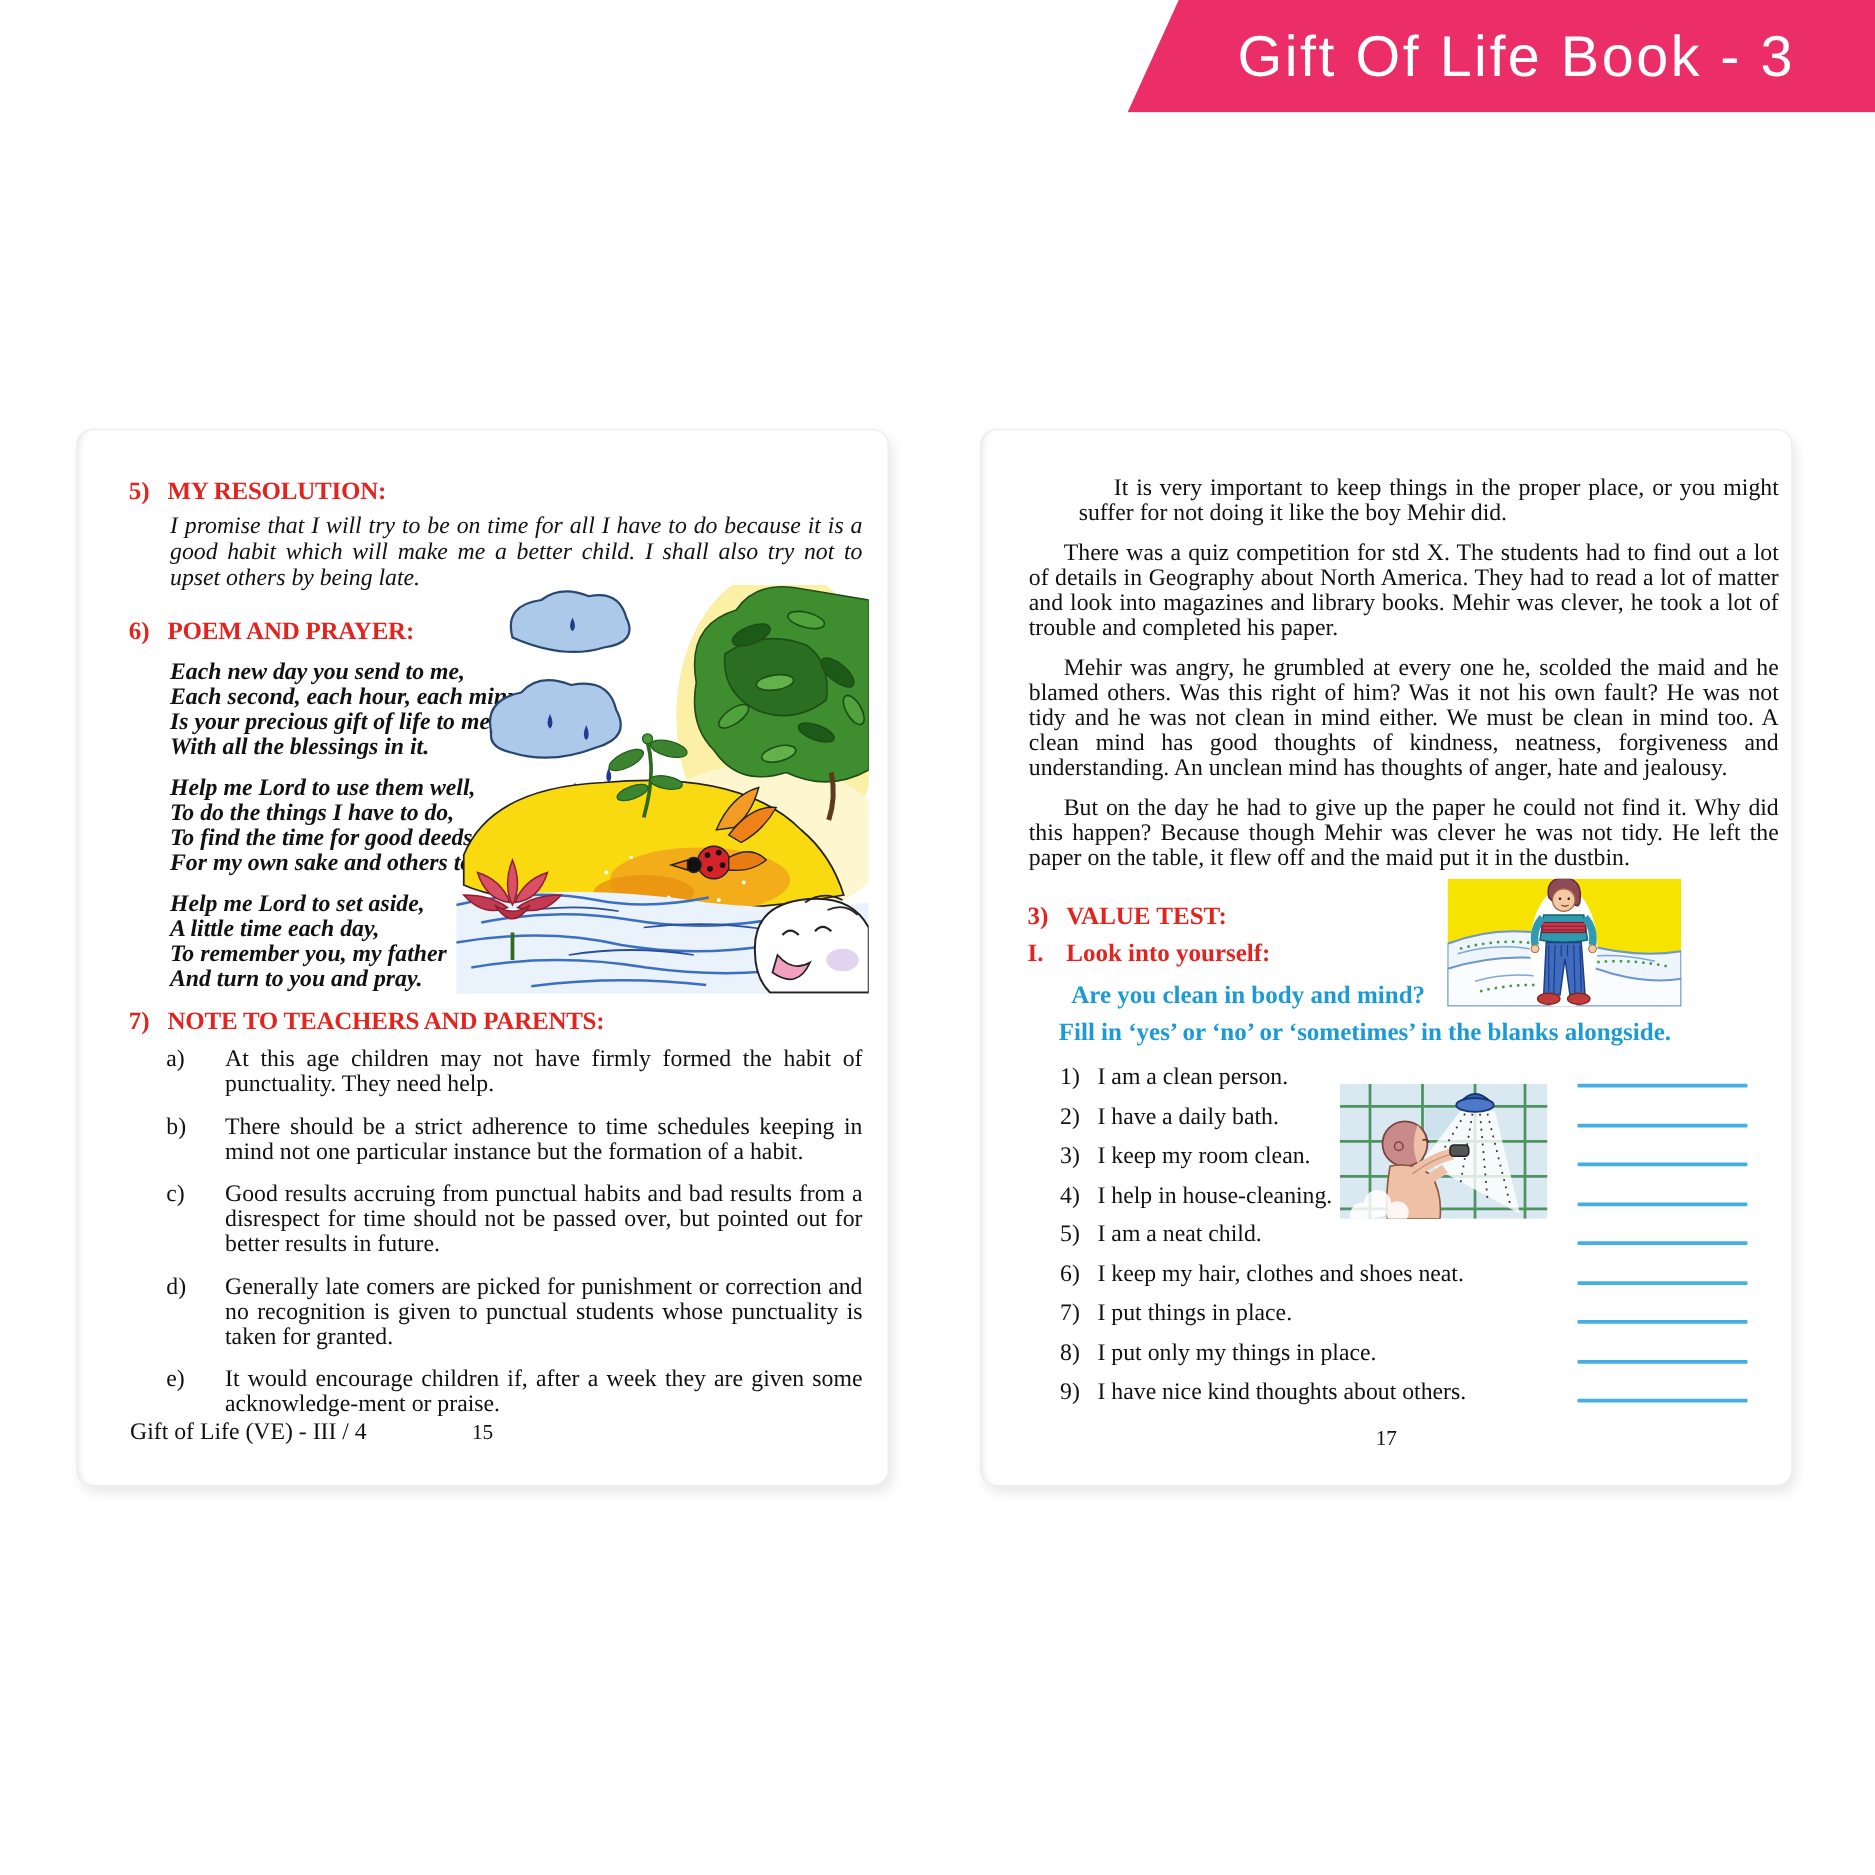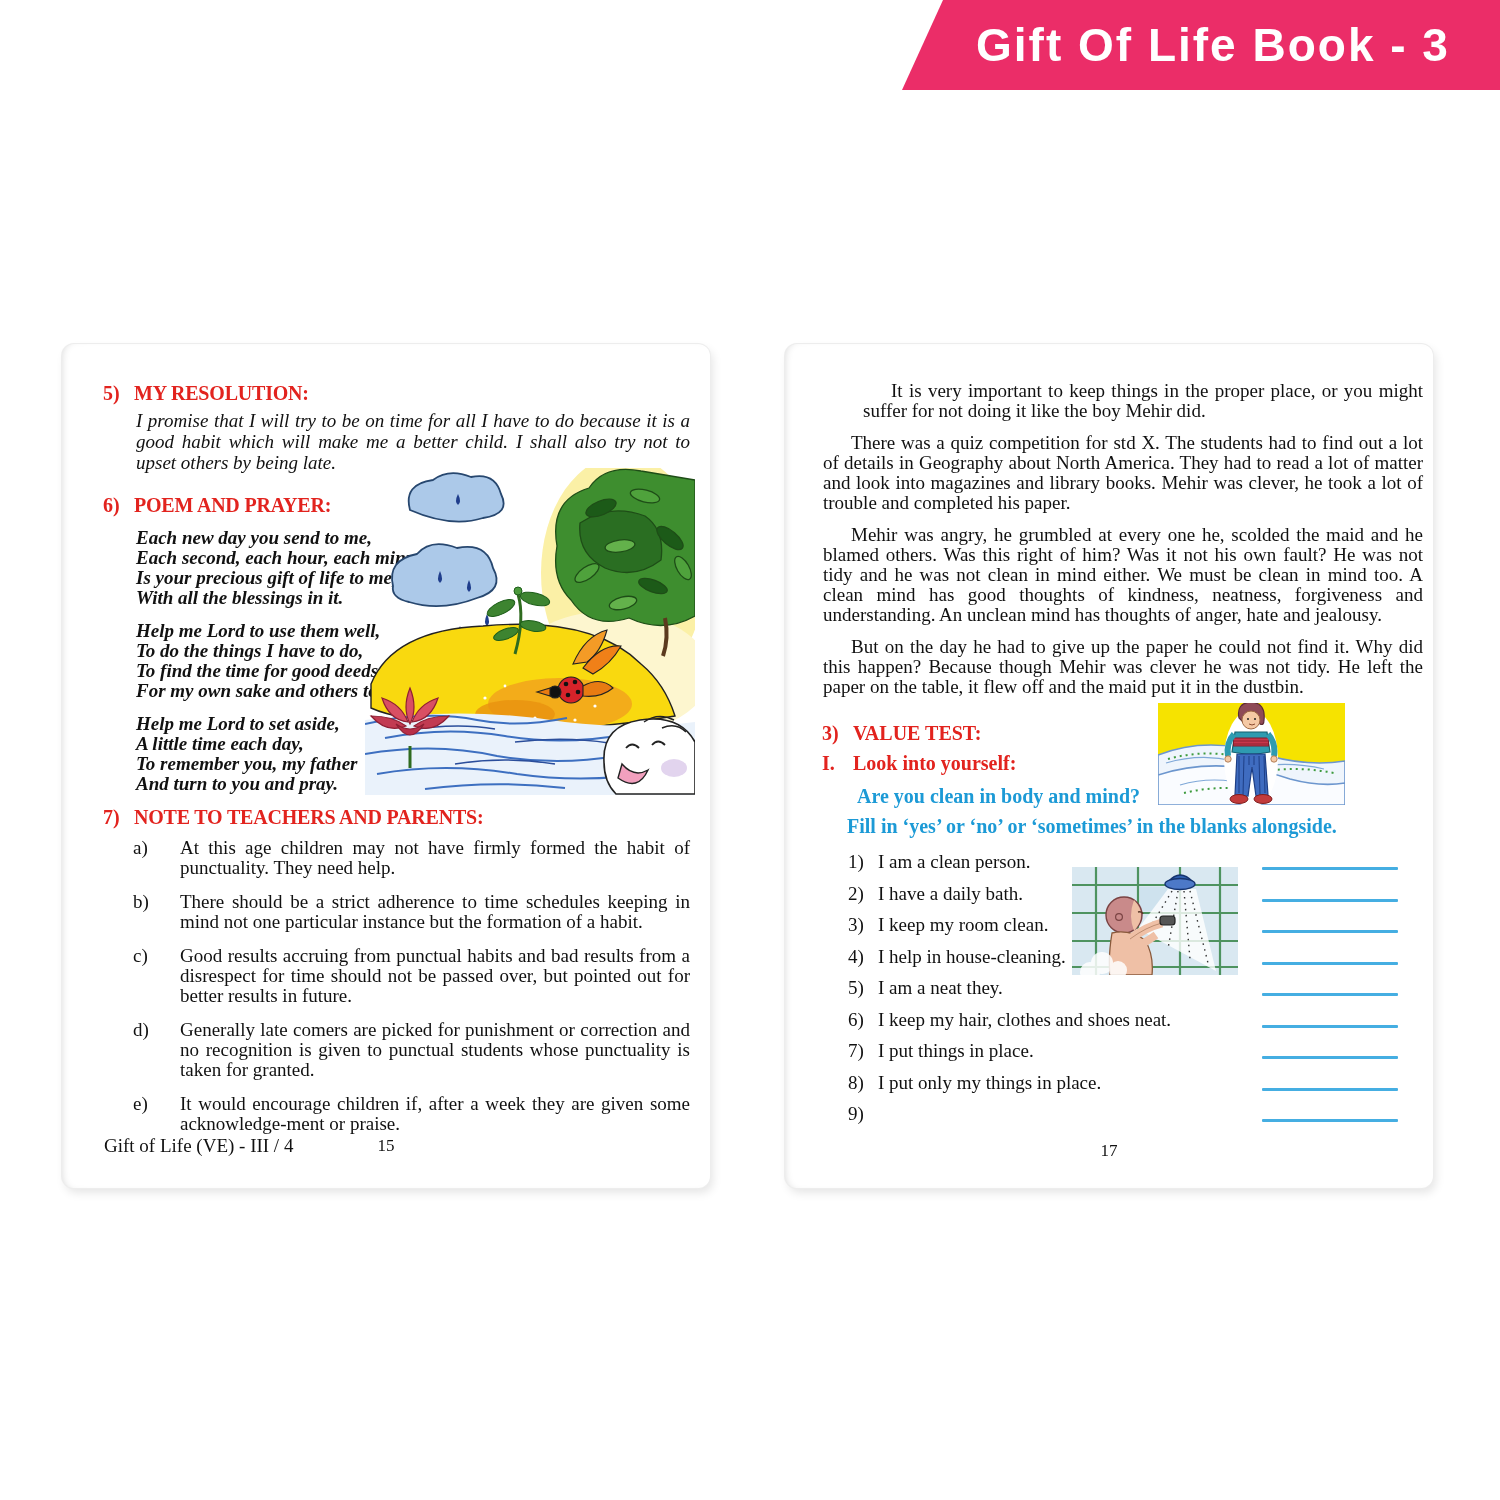--- a/index.html
+++ b/index.html
@@ -4,21 +4,21 @@
 <style>
   html,body{margin:0;padding:0;}
   body{width:1500px;height:1500px;background:#ffffff;position:relative;overflow:hidden;
        font-family:"Liberation Serif", serif;color:#111;}
 
   
   .banner{position:absolute;top:0;right:0;width:598px;height:90px;background:#EB2D68;
           clip-path:polygon(41px 0,100% 0,100% 100%,0 100%);
           display:flex;align-items:center;justify-content:center;}
   .banner-title{color:#ffffff;font-family:"Liberation Sans",sans-serif;font-size:46px;
-                font-weight:700;letter-spacing:2px;padding-left:24px;white-space:nowrap;}
+                font-weight:400;letter-spacing:2px;padding-left:24px;white-space:nowrap;}
 
   
   .page{position:absolute;top:344px;width:648px;height:844px;background:#ffffff;
         border-radius:12px;
         box-shadow:0 0 0 1px #ededed, 3px 5px 10px rgba(0,0,0,.10),
                    inset 5px 0 8px -6px rgba(0,0,0,.18);}
   .page-left{left:62px;}
   .page-right{left:785px;}
   .page *{position:absolute;}
 
@@ -322,36 +322,37 @@
     <div class="check-item">
       <span class="cnum">3)</span>
       <span class="ctxt">I keep my room clean.</span>
     </div>
     <div class="check-item">
       <span class="cnum">4)</span>
       <span class="ctxt">I help in house-cleaning.</span>
     </div>
     <div class="check-item">
       <span class="cnum">5)</span>
-      <span class="ctxt">I am a neat they.</span>
+      <span class="ctxt">I am a neat child.</span>
     </div>
     <div class="check-item">
       <span class="cnum">6)</span>
       <span class="ctxt">I keep my hair, clothes and shoes neat.</span>
     </div>
     <div class="check-item">
       <span class="cnum">7)</span>
       <span class="ctxt">I put things in place.</span>
     </div>
     <div class="check-item">
       <span class="cnum">8)</span>
       <span class="ctxt">I put only my things in place.</span>
     </div>
     <div class="check-item">
       <span class="cnum">9)</span>
+      <span class="ctxt">I have nice kind thoughts about others.</span>
     </div>
   </div>
 
   <div class="blank-line" style="top:523px;"></div>
   <div class="blank-line" style="top:554.5px;"></div>
   <div class="blank-line" style="top:586px;"></div>
   <div class="blank-line" style="top:617.5px;"></div>
   <div class="blank-line" style="top:649px;"></div>
   <div class="blank-line" style="top:680.5px;"></div>
   <div class="blank-line" style="top:712px;"></div>

